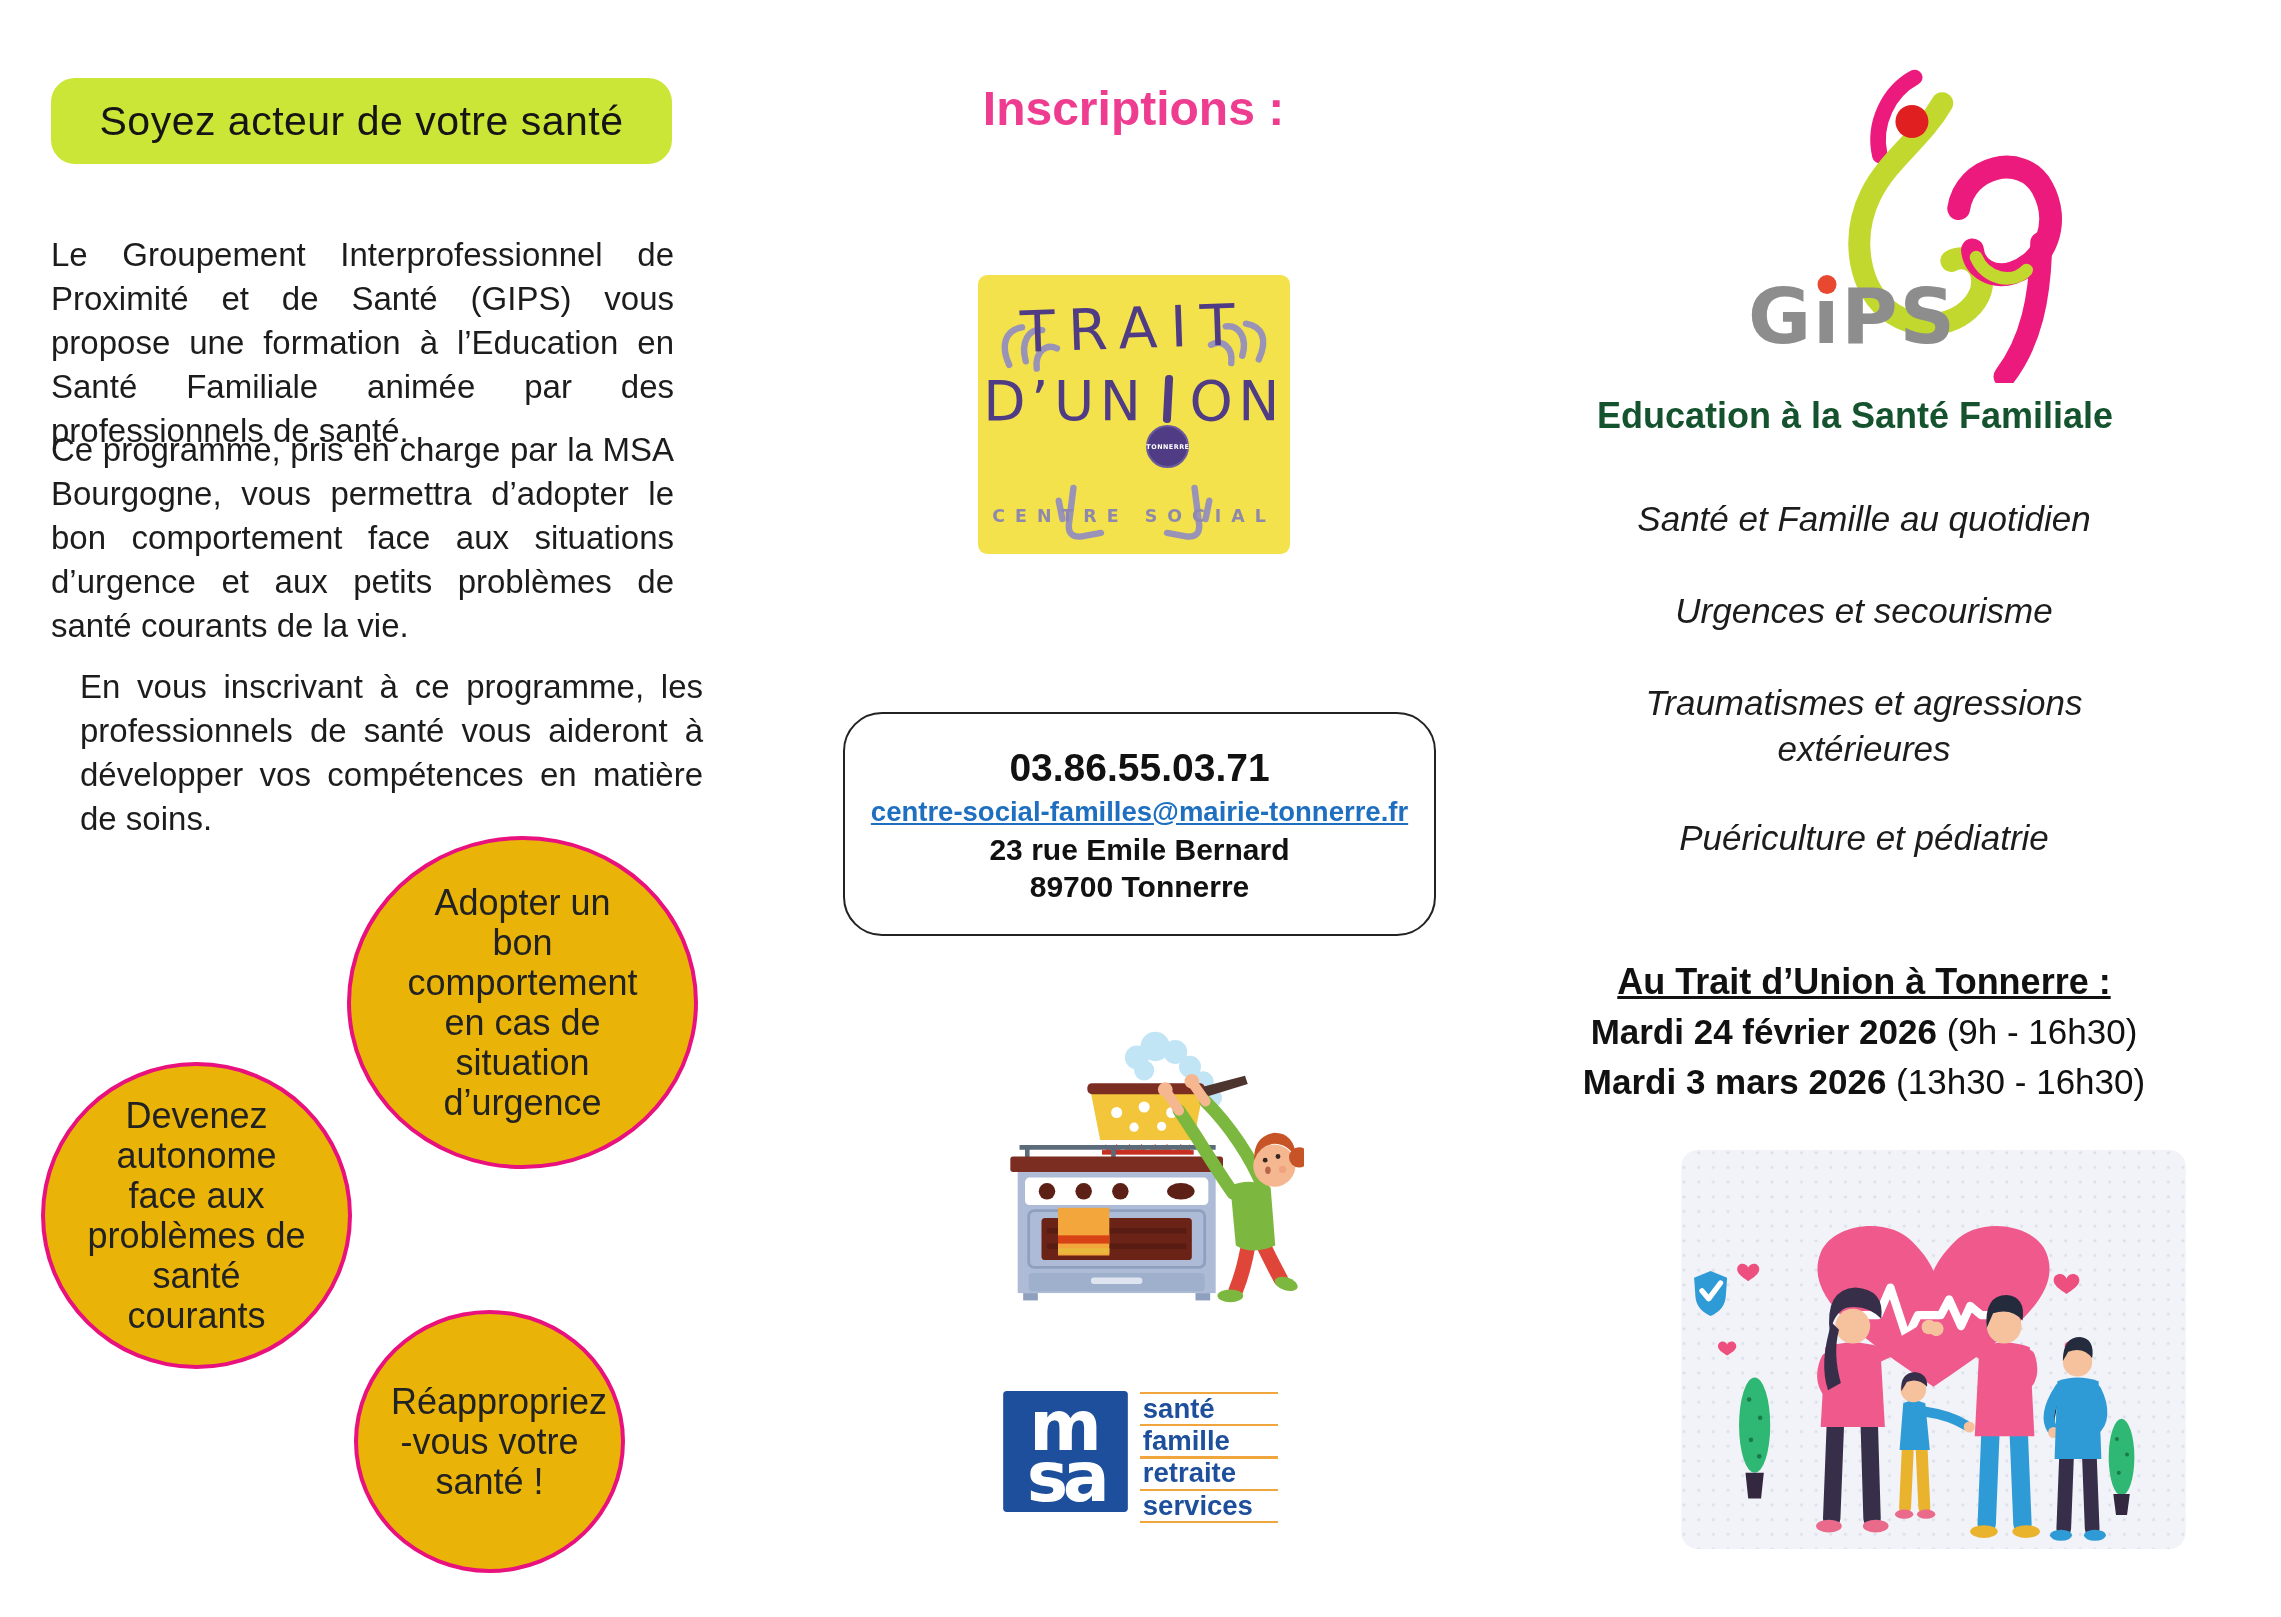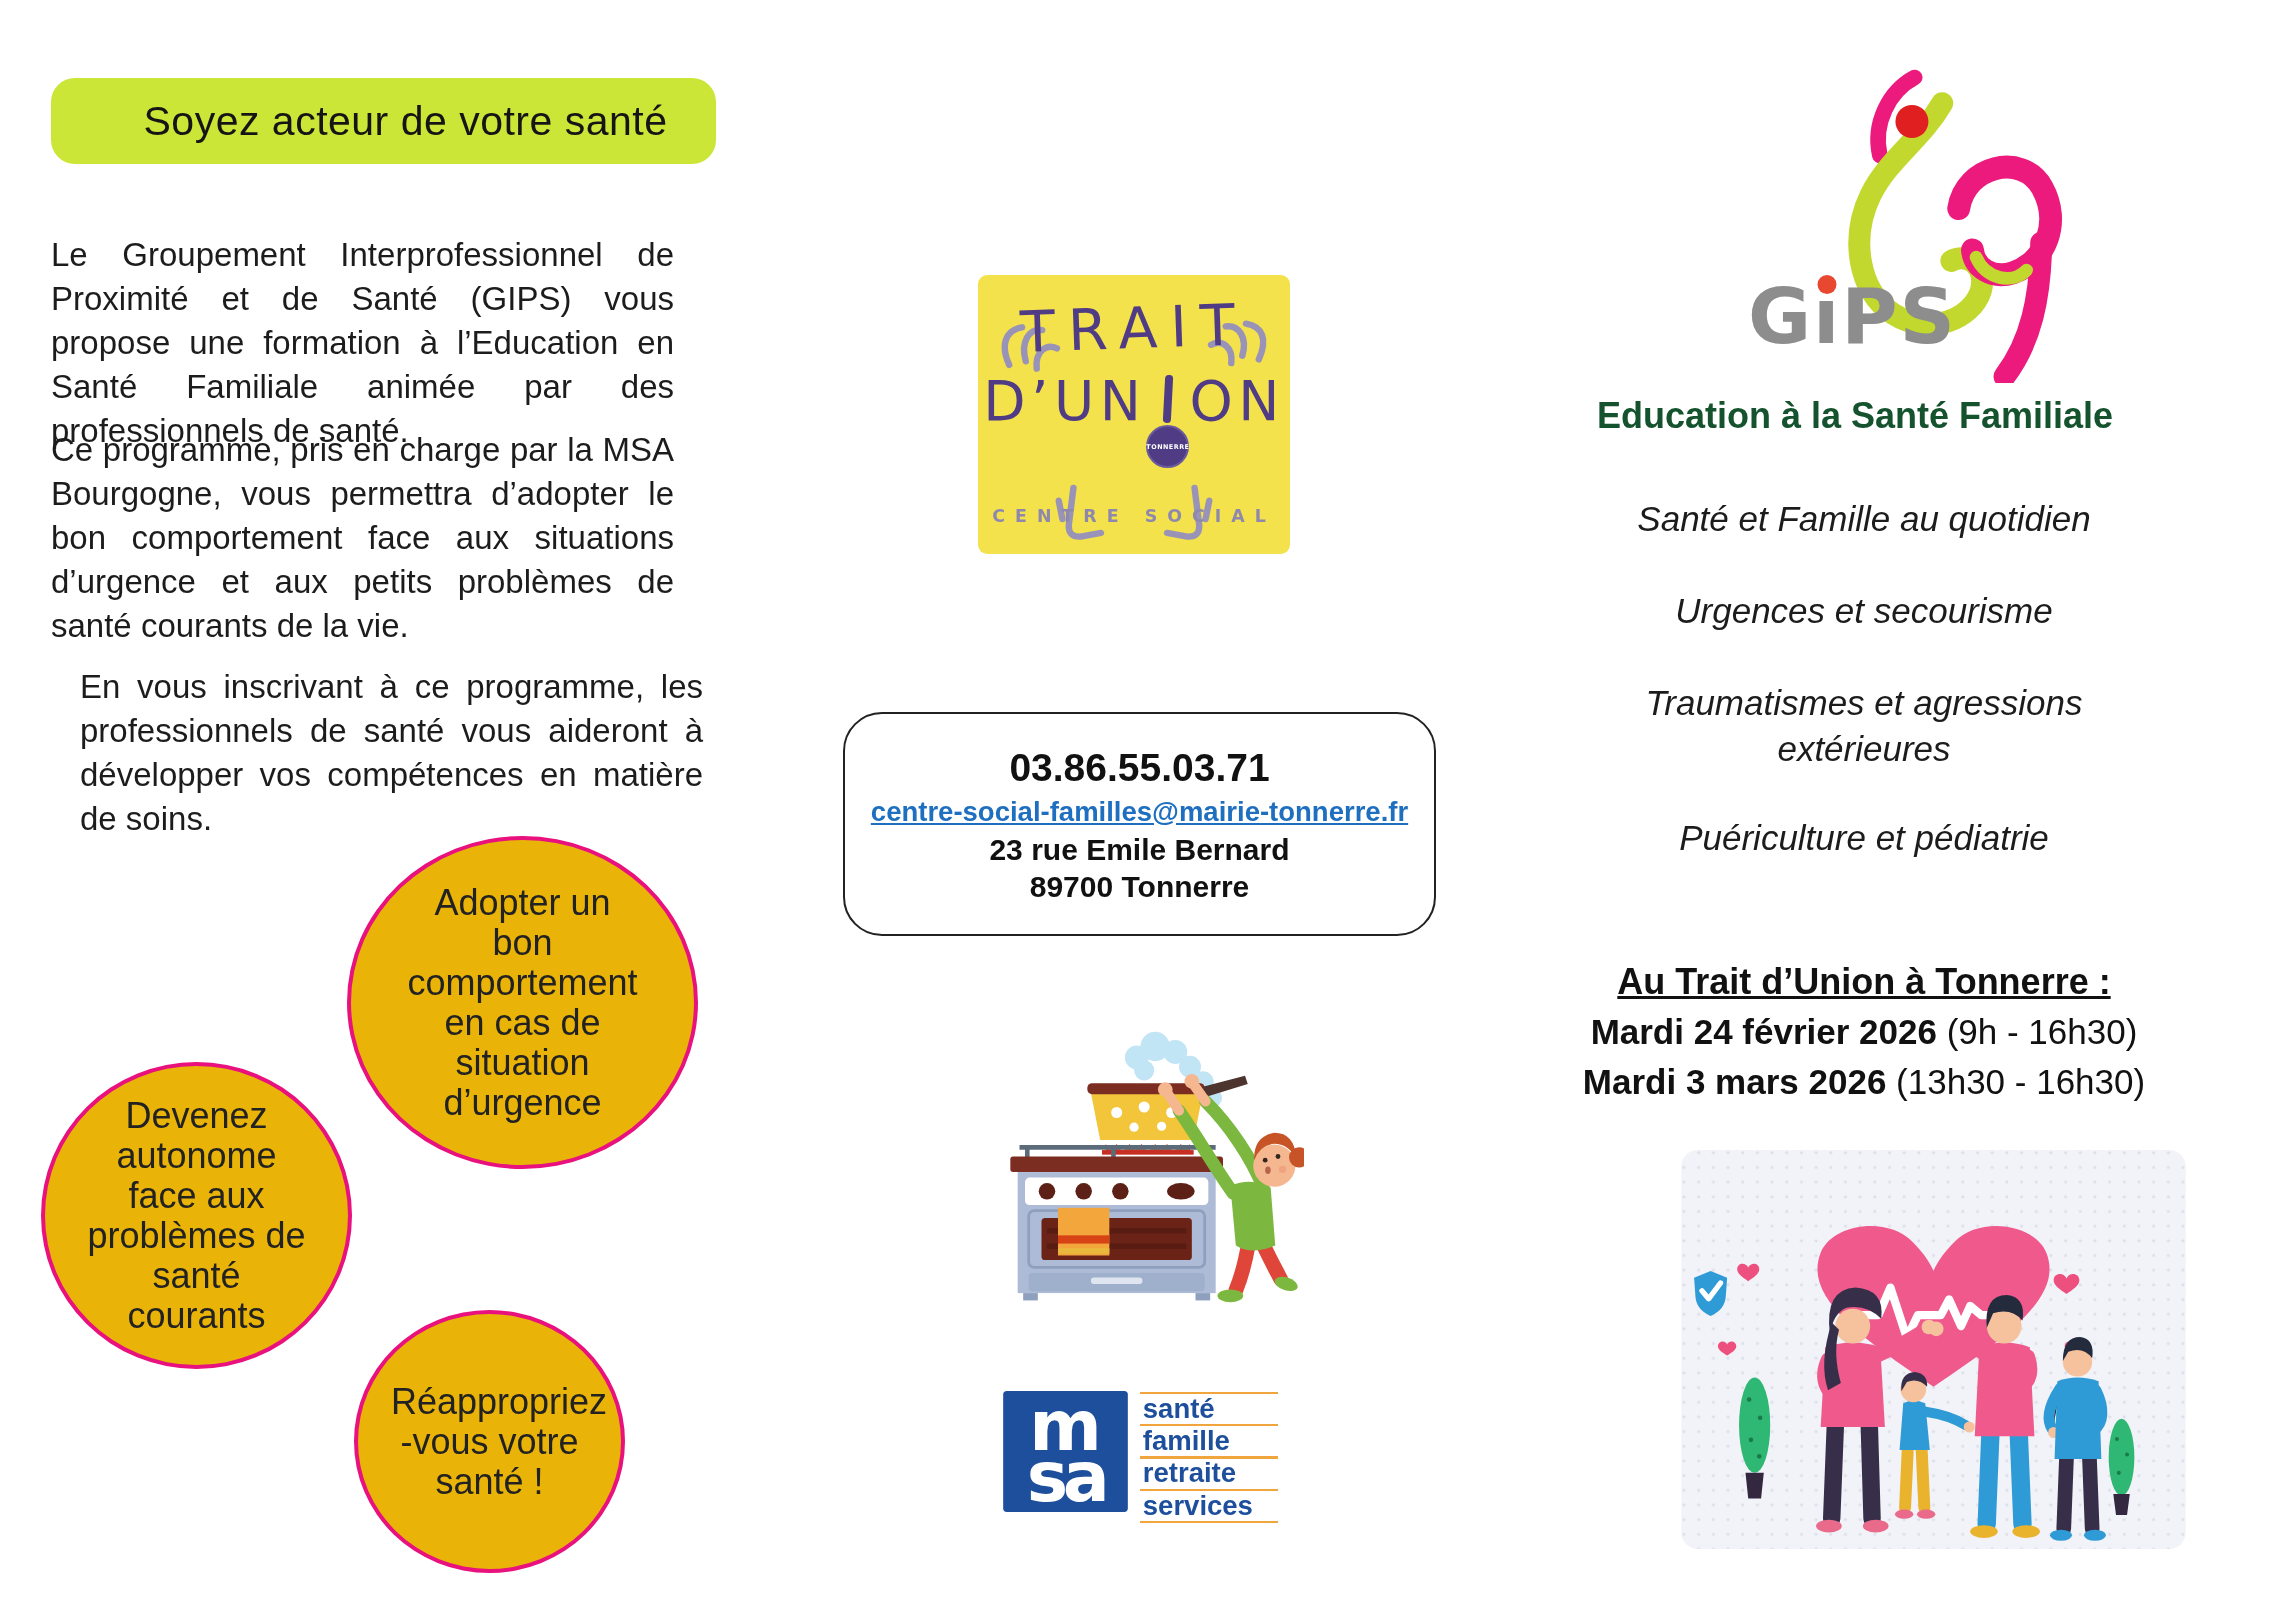--- a/index.html
+++ b/index.html
@@ -3,21 +3,21 @@
 <meta charset="utf-8">
 <style>
   html,body{margin:0;padding:0;background:#ffffff;}
   .page{position:relative;width:2281px;height:1617px;background:#ffffff;overflow:hidden;
         font-family:"Liberation Sans",sans-serif;color:#1a1a1a;}
   .abs{position:absolute;}
 
   
   .green-title{left:51px;top:78px;width:621px;height:86px;background:#cbe636;border-radius:24px;
 uyt    display:flex;align-items:center;justify-content:center;}
-  .green-title{display:flex;align-items:center;justify-content:center;padding-left:44px;}
+  .green-title{display:flex;align-items:center;justify-content:center;}
   .green-title span{font-size:41px;color:#151515;letter-spacing:0.5px;}
   .para{left:51px;width:623px;font-size:33px;line-height:44px;text-align:justify;color:#1c1c1c;}
   .p1{top:200px;} .p2{top:395px;} .p3{top:632px;margin-left:29px;}
   .bubble{border:4.6px solid #e8117d;border-radius:50%;display:flex;align-items:center;justify-content:center;
           text-align:center;font-size:36px;line-height:40px;color:#222;background:#eab308;}
   .b1{left:347px;top:836px;width:343px;height:325px;}
   .b1 span{width:234px;}
   .b2{left:41px;top:1062px;width:303px;height:299px;}
   .b2 span{width:220px;}
   .b3{left:354px;top:1310px;width:263px;height:255px;}
@@ -83,20 +83,21 @@
   <div class="abs bubble b1">
     <span>Adopter un bon comportement en cas de situation d’urgence</span>
   </div>
   <div class="abs bubble b2">
     <span>Devenez autonome face aux problèmes de santé courants</span>
   </div>
   <div class="abs bubble b3">
     <span>Réappropriez -vous votre santé !</span>
   </div>
 
+  <div class="abs inscriptions">Inscriptions :</div>
 
   <div class="abs trait-logo">
     <svg width="312" height="279" viewBox="0 0 340 304" style="position:absolute;left:0;top:0;" fill="none" stroke="#9a93b8" stroke-width="7" stroke-linecap="round">
       <path d="M34,98 C24,76 30,60 48,57"></path>
       <path d="M52,94 C46,72 56,58 70,60"></path>
       <path d="M64,102 C62,84 74,74 86,80"></path>
       <path d="M306,92 C316,70 310,56 292,53"></path>
       <path d="M288,88 C294,68 284,54 270,56"></path>
       <path d="M276,96 C278,78 266,70 254,76"></path>
       <path d="M104,232 L99,272 Q98,286 112,285 L134,281"></path>

